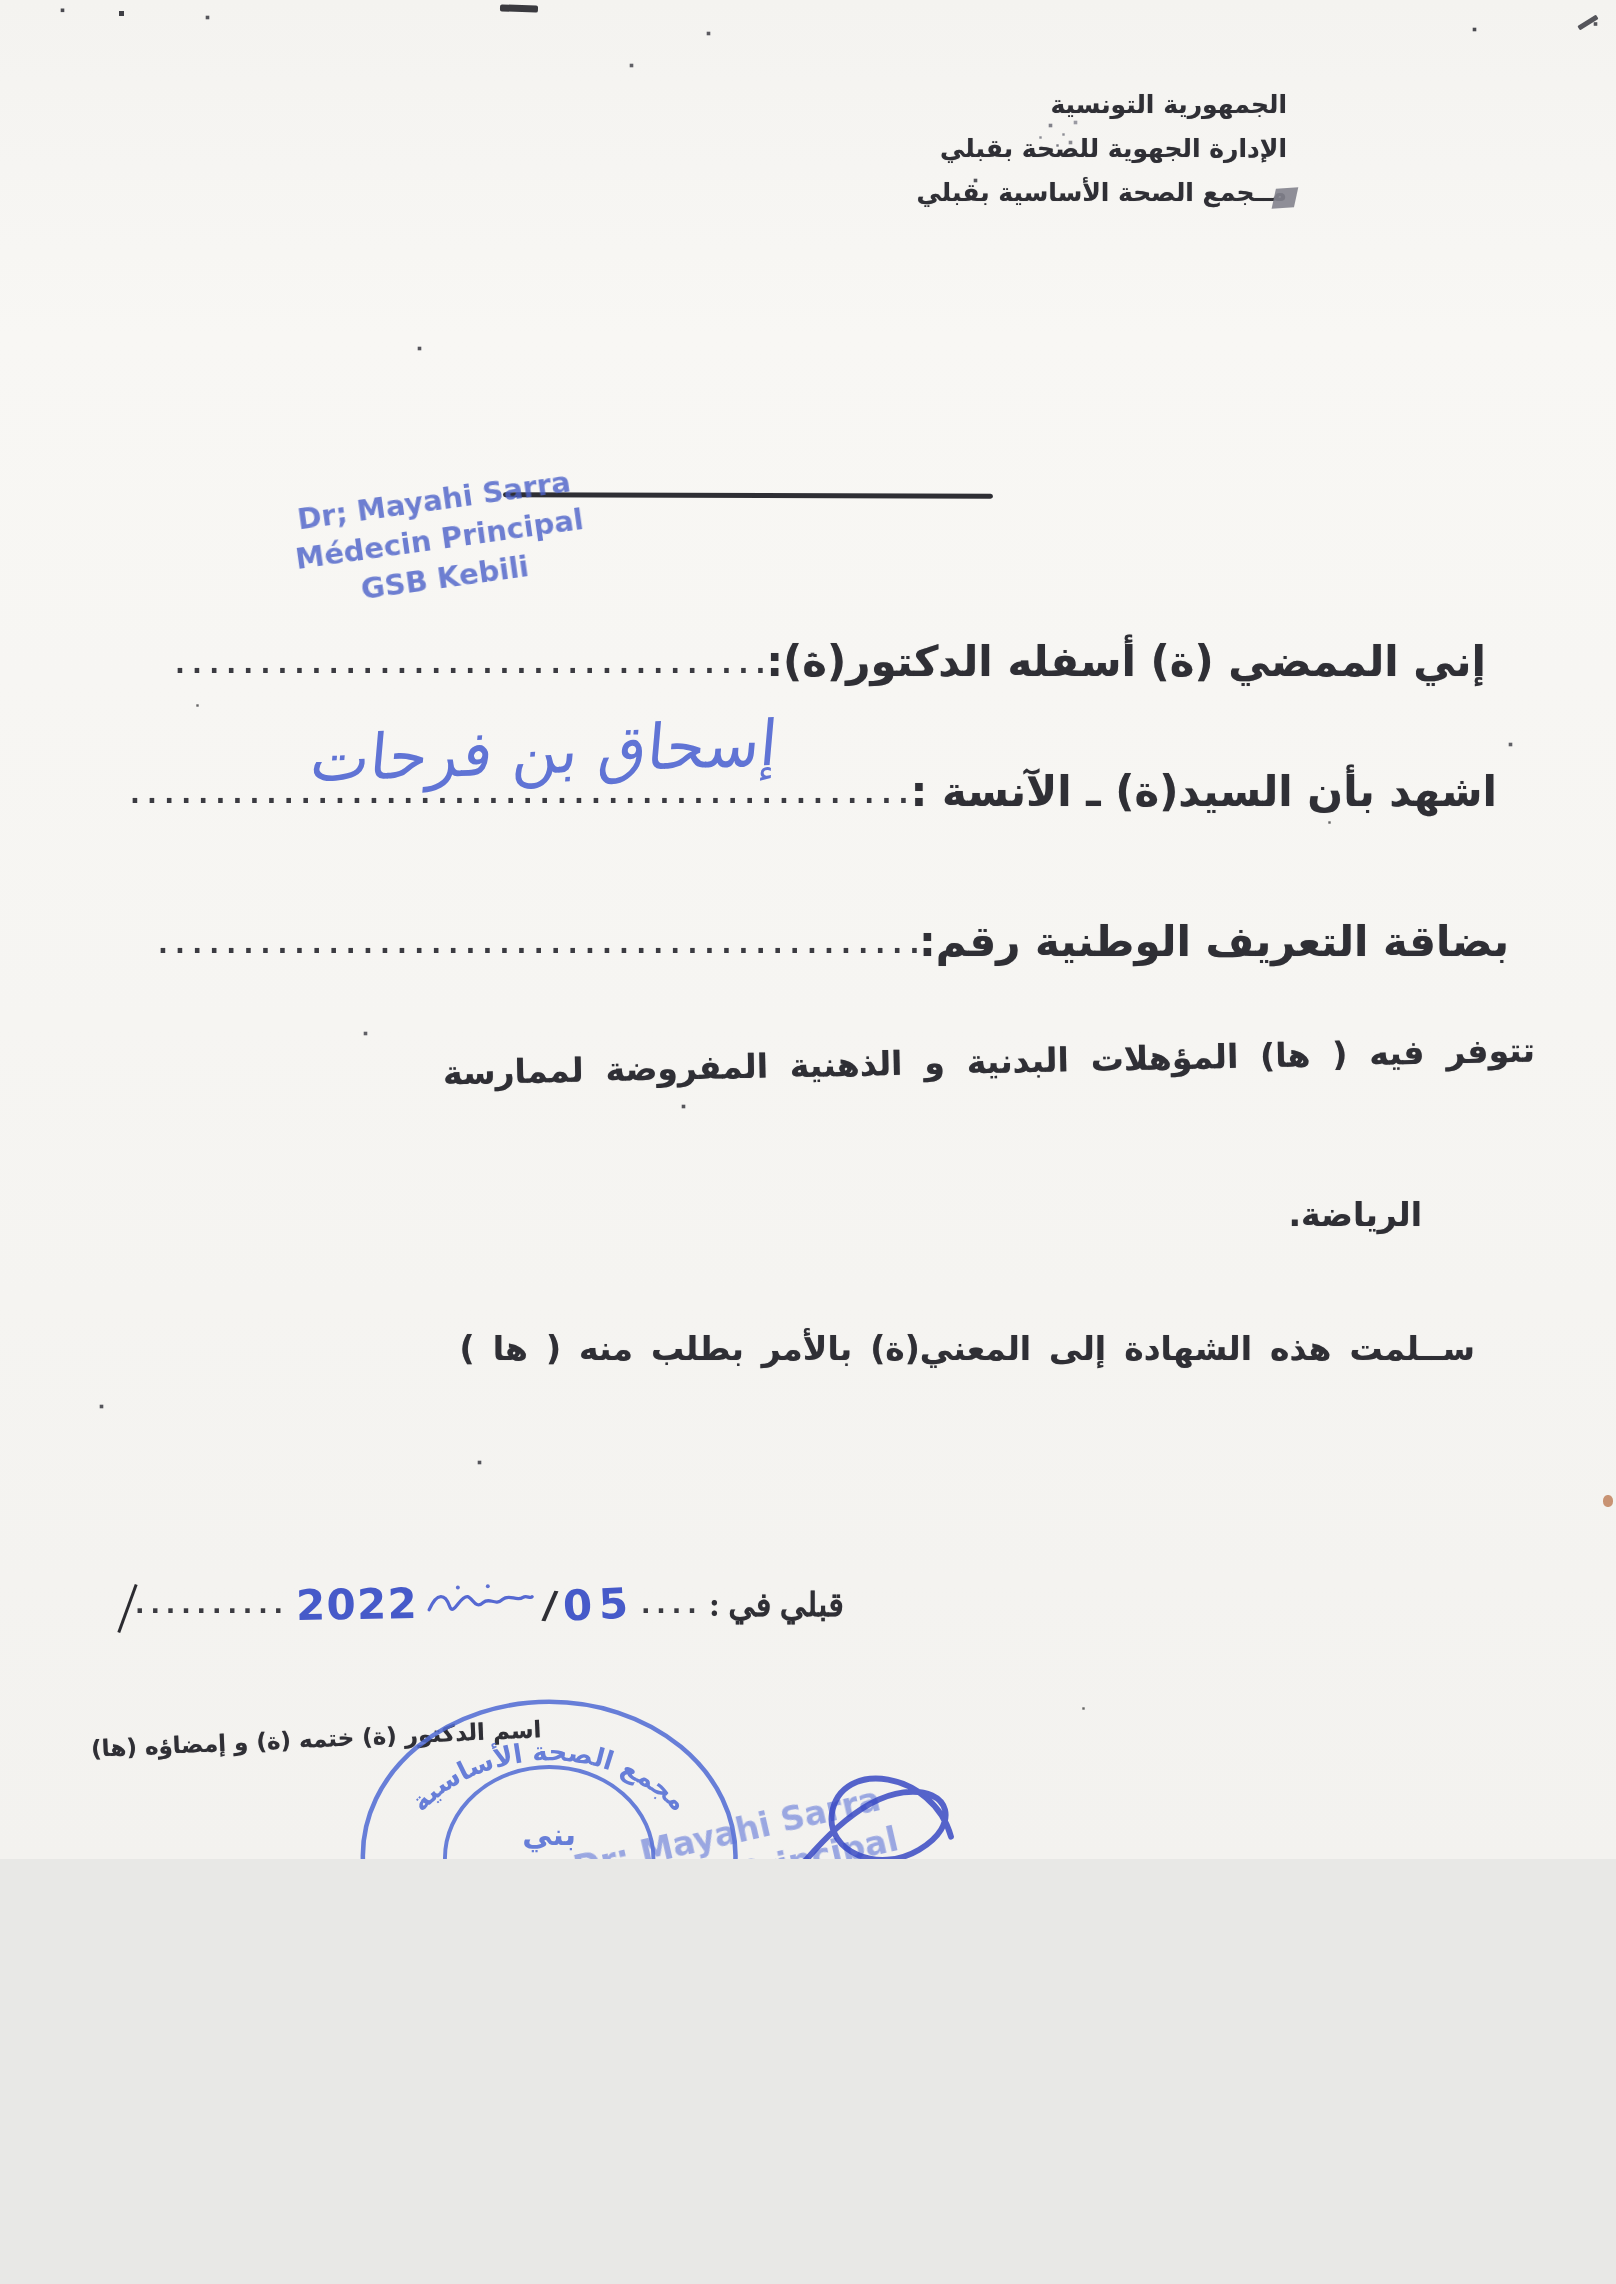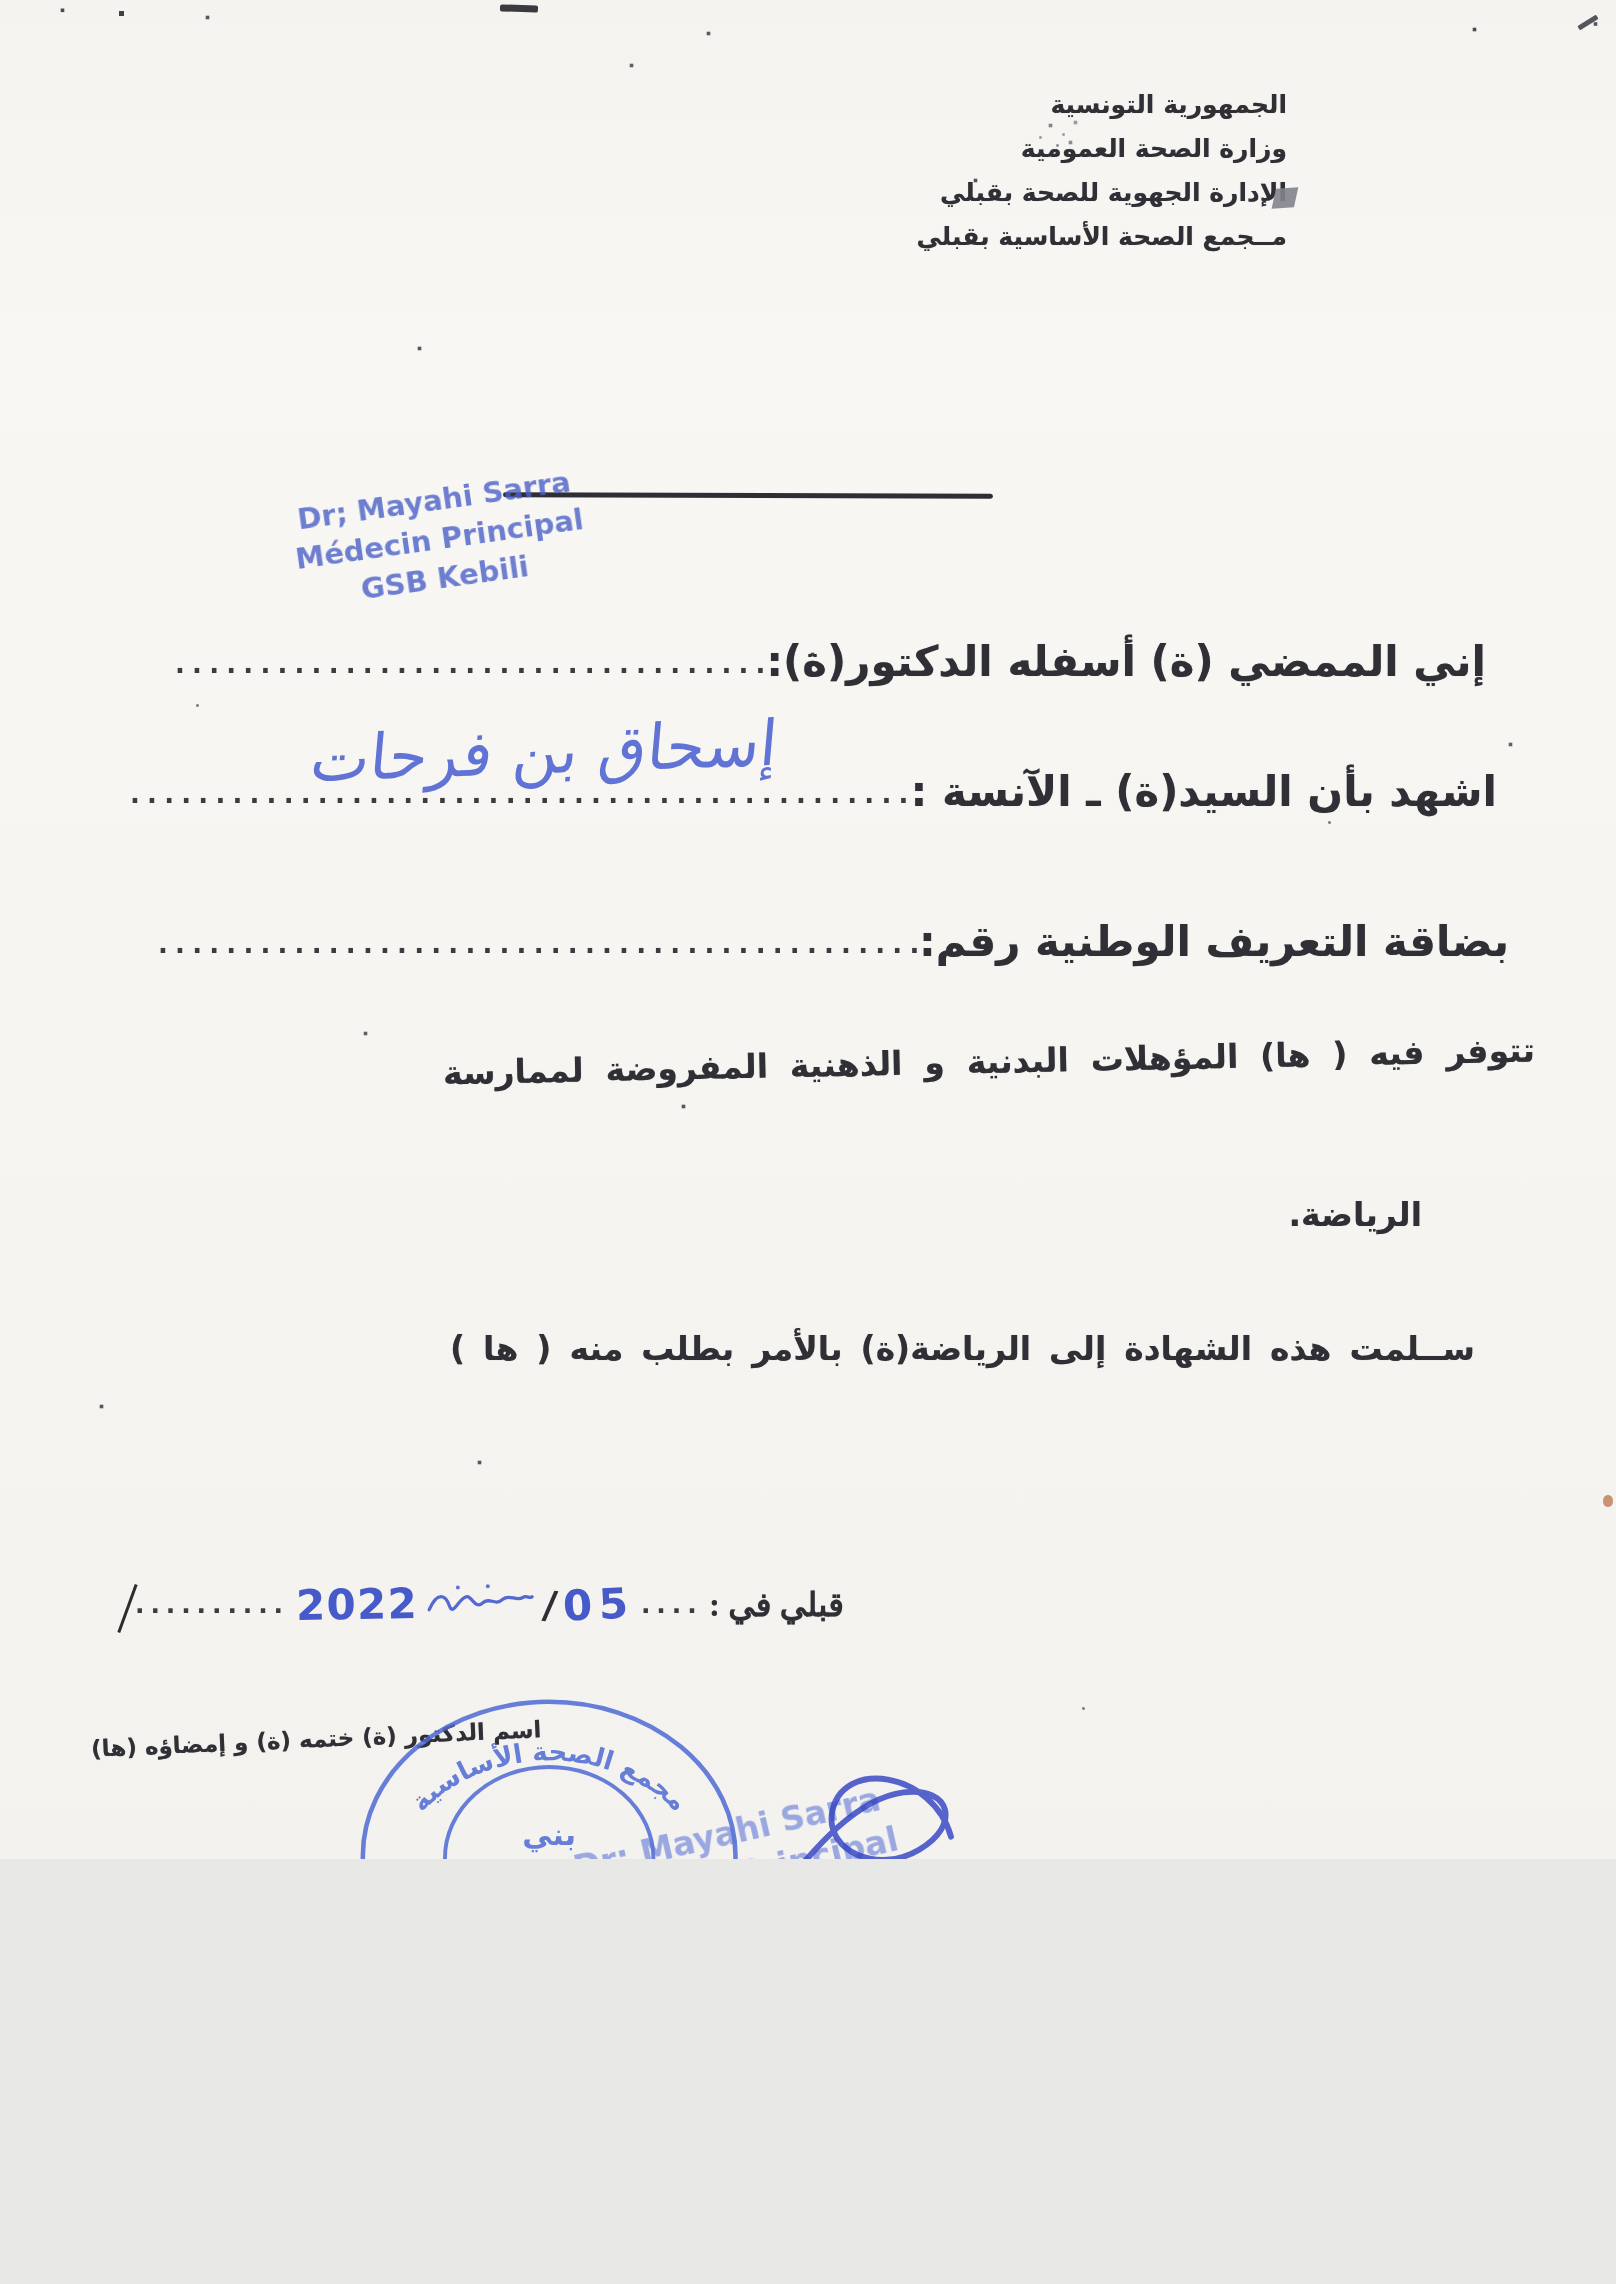--- a/index.html
+++ b/index.html
@@ -67,21 +67,20 @@
 
 <div class="paper">
 
   <div class="abs specks"></div>
   <div class="abs dash-mark"></div>
   <div class="abs corner-mark"></div>
   <div class="abs orange-mark"></div>
 
   <div class="abs arabic printed gov-header">
     <div>الجمهورية التونسية</div>
-    <div>وزارة الصحة العمومية</div>
     <div>الإدارة الجهوية للصحة بقبلي</div>
     <div>مــجمع الصحة الأساسية بقبلي</div>
   </div>
   <div class="abs sq-mark"></div>
 
   <div class="abs title-underline"></div>
 
   <div class="abs stamp-text stamp-top">
     <div>Dr; Mayahi Sarra</div>
     <div>Médecin Principal</div>
@@ -101,21 +100,21 @@
 
   <div class="abs row r3">
     <span class="printed lbl">بضاقة التعريف الوطنية رقم:</span>
     <span class="leader">........................................................................................</span>
   </div>
 
   <div class="abs arabic printed line-plain r4">تتوفر فيه ( ها) المؤهلات البدنية و الذهنية المفروضة لممارسة</div>
 
   <div class="abs arabic printed line-plain r5">الرياضة.</div>
 
-  <div class="abs arabic printed line-plain r6">ســلمت هذه الشهادة إلى الرياضة(ة) بالأمر بطلب منه ( ها )</div>
+  <div class="abs arabic printed line-plain r6">ســلمت هذه الشهادة إلى المعني(ة) بالأمر بطلب منه ( ها )</div>
 
   <div class="abs date-row">
     <span class="printed date-lbl">قبلي في :</span>
     <span class="dots-sm">....</span>
     <span class="hand-blue day">05</span>
     <span class="slash">/</span>
     <svg width="112" height="47" viewBox="0 0 172 72">
       <path d="M8,44 C20,16 33,20 39,38 C45,56 55,22 67,24 C75,26 79,44 91,33 C101,24 109,39 121,28 C131,19 142,32 152,25 C158,21 163,28 166,24" fill="none" stroke="#3a50cc" stroke-width="5" stroke-linecap="round" opacity=".85"></path>
       <circle cx="52" cy="10" r="3" fill="#3a50cc" opacity=".8"></circle>
       <circle cx="98" cy="8" r="3" fill="#3a50cc" opacity=".8"></circle>

